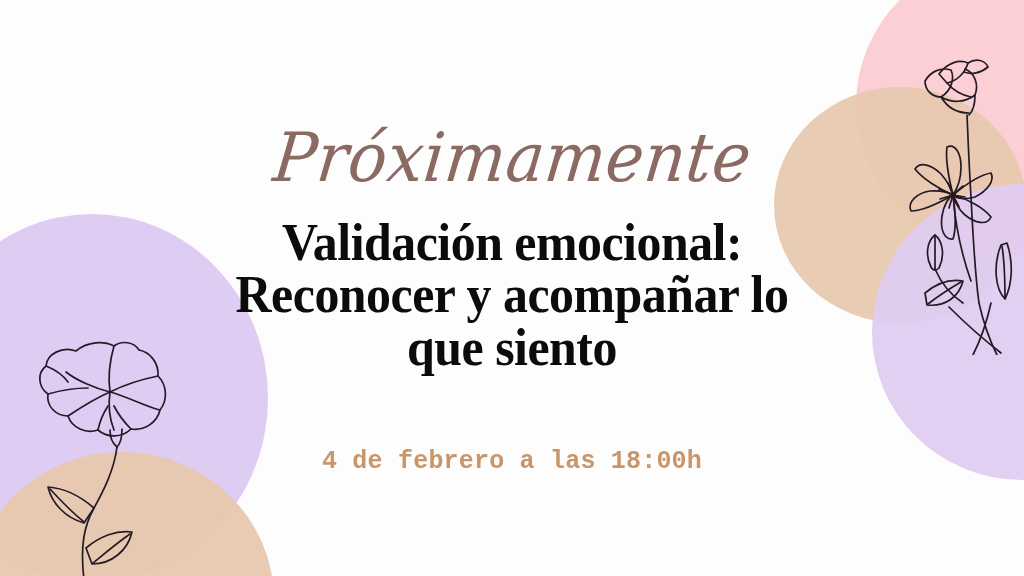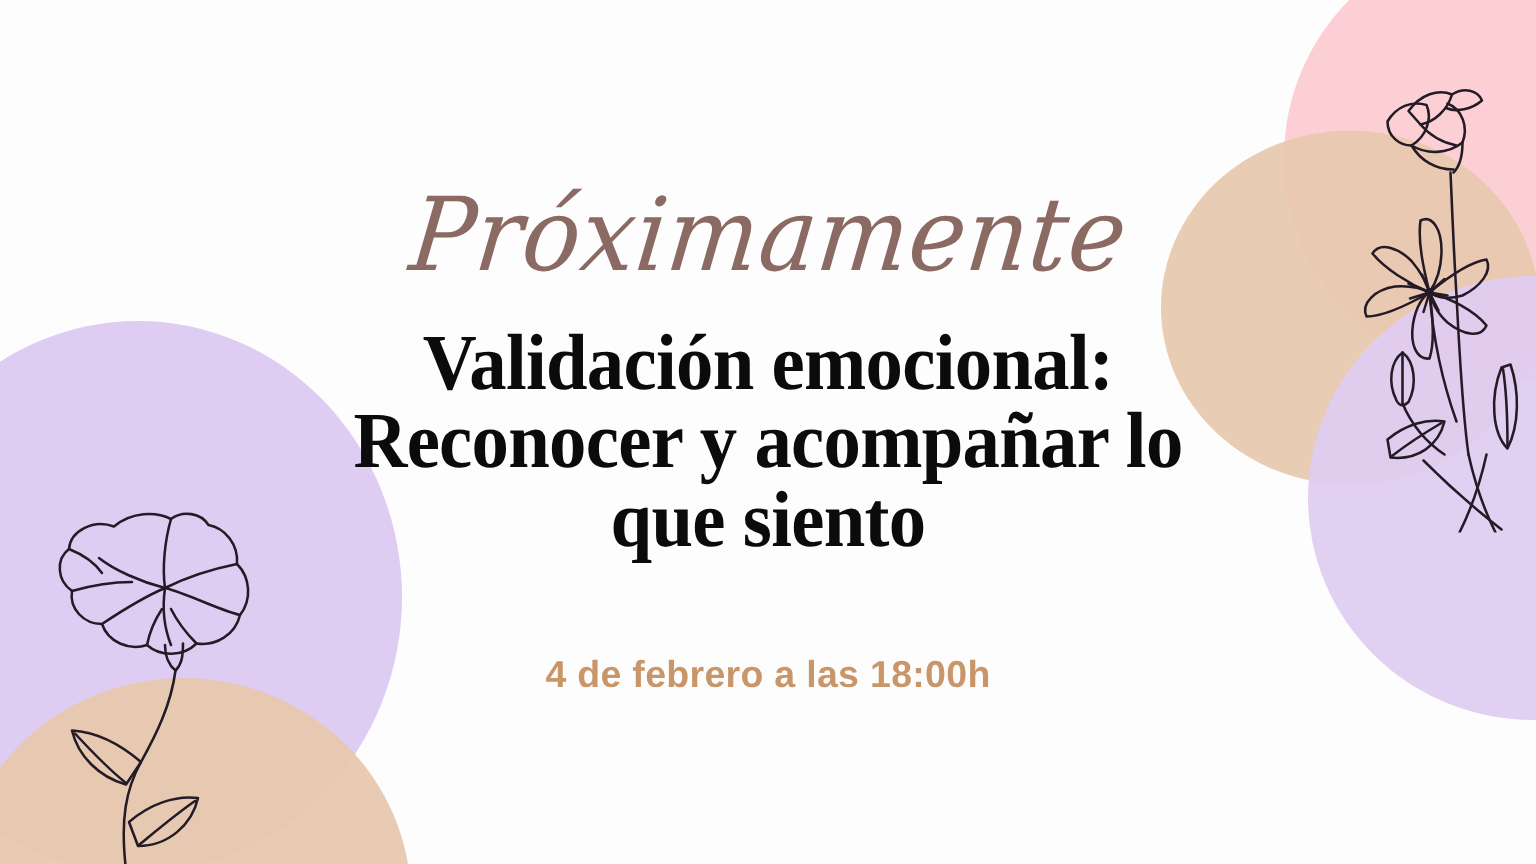--- a/index.html
+++ b/index.html
@@ -70,22 +70,22 @@
     font-weight: 700;
     font-size: 53px;
     line-height: 0.99;
     letter-spacing: -0.5px;
     color: #0C0A0A;
     transform: scaleX(0.94);
     transform-origin: center top;
   }
 
   #date-line {
-    margin-top: 27px;
-    font-family: Liberation Sans, sans-serif;
+    margin-top: 38px;
+    font-family: Liberation Mono, monospace;
     font-weight: 700;
     font-size: 25px;
     letter-spacing: 0.2px;
     color: #C99669;
     white-space: nowrap;
   }
 </style>
 </head>
 <body>
 

